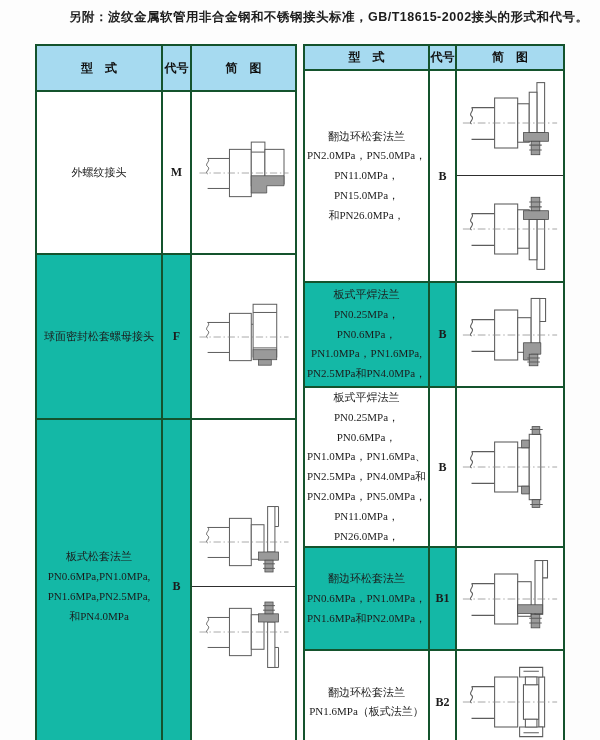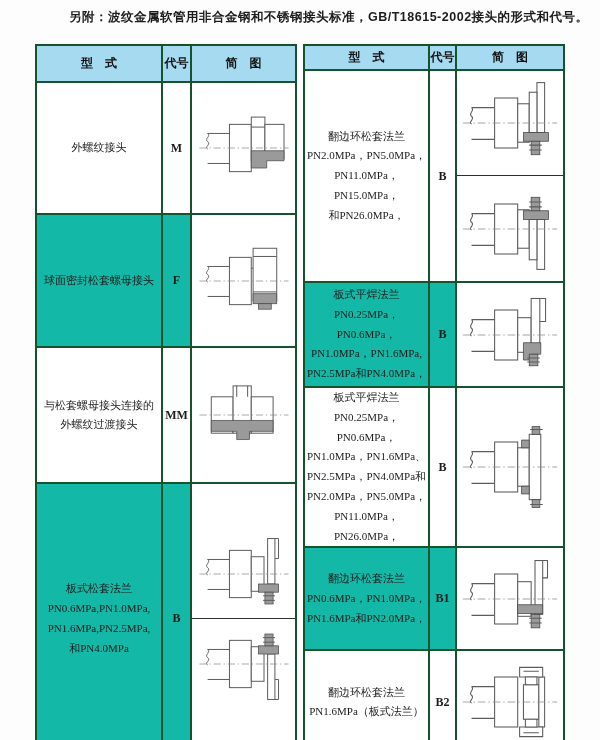--- a/index.html
+++ b/index.html
@@ -102,35 +102,20 @@
           <use href="#ghose"></use>
           <rect class="pt" x="62" y="8" width="26" height="58"></rect>
           <path class="ln" d="M62 17 H88 M62 56 H88 M60 30 H62"></path>
           <rect class="gy" x="62" y="58" width="26" height="11"></rect>
           <rect class="gy" x="68" y="69" width="14" height="6"></rect>
           <use href="#gcl"></use>
         </svg>
       </td>
     </tr>
 
-    <tr style="height:91px">
-      <td class="type">与松套螺母接头连接的
-外螺纹过渡接头</td>
-      <td class="code">MM</td>
-      <td class="diag">
-        <svg class="dg" width="98" height="80" viewBox="0 0 104 88">
-          <rect class="pt" x="16" y="24" width="24" height="40"></rect>
-          <rect class="pt" x="40" y="12" width="20" height="52"></rect>
-          <path class="ln" d="M44 12 V24 M56 12 V24"></path>
-          <rect class="pt" x="60" y="24" width="24" height="40"></rect>
-          <path class="gy" d="M16 50 H84 V62 H58 V71 H44 V62 H16 Z"></path>
-          <use href="#gcl"></use>
-        </svg>
-      </td>
-    </tr>
 
 
 
     <tr class="alt" style="height:180px">
       <td class="type">板式松套法兰
 PN0.6MPa,PN1.0MPa,
 PN1.6MPa,PN2.5MPa,
 和PN4.0MPa</td>
       <td class="code">B</td>
       <td class="diag">

